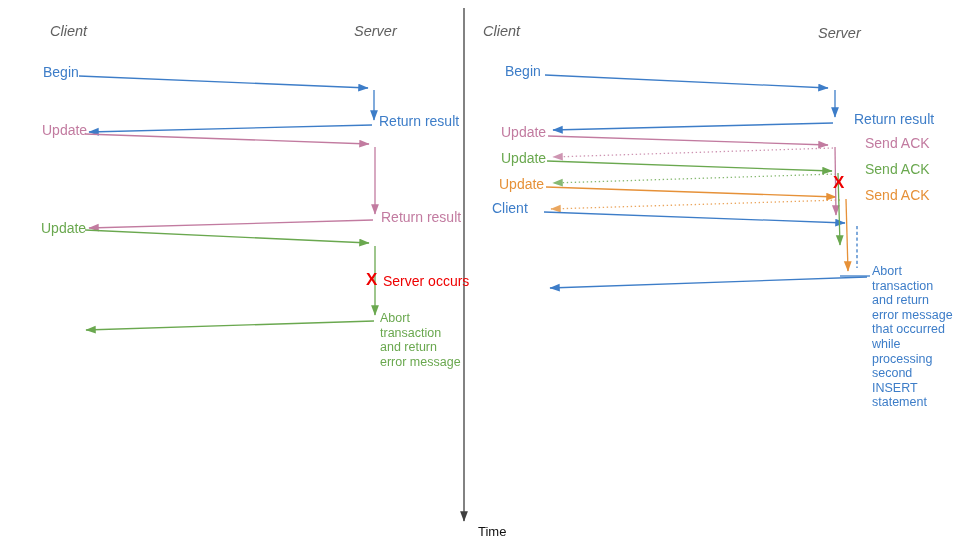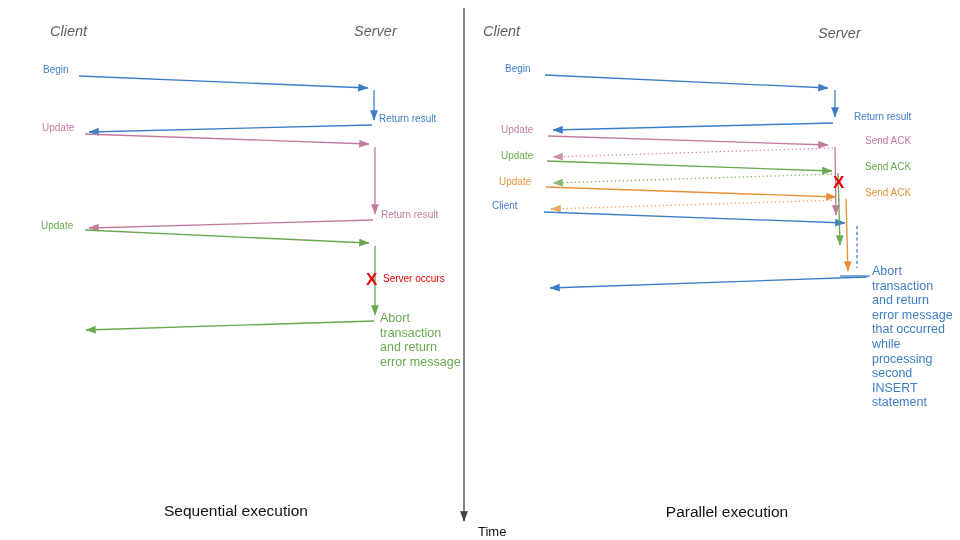--- a/index.html
+++ b/index.html
@@ -15,21 +15,21 @@
   svg.wires path{fill:none;stroke-width:1.3;}
   .b{stroke:var(--blue,#3d7dc8);}
   .p{stroke:var(--pink,#c27ba0);}
   .g{stroke:var(--green,#6aa84f);}
   .o{stroke:var(--orange,#e69138);}
   .d{stroke:#3f3f3f;stroke-width:1.2;}
   .dot{stroke-dasharray:1.4 2.6;opacity:.8;}
   .dash{stroke-dasharray:3.2 2.6;}
   .lbl{
     position:absolute;
-    font-size:10px;
+    font-size:14px;
     line-height:1.08;
     white-space:pre-line;
   }
   .c-b{color:var(--blue,#3d7dc8);}
   .c-p{color:var(--pink,#c27ba0);}
   .c-g{color:var(--green,#6aa84f);}
   .c-o{color:var(--orange,#e69138);}
   .c-r{color:var(--red,#ee0000);}
   .hdr{
     font-size:14.5px;
@@ -121,21 +121,20 @@
   <div class="lbl c-g" style="left:41px;top:221px;">Update</div>
 
   <div class="lbl c-r xmark" style="left:366px;top:271px;">X</div>
   <div class="lbl c-r" style="left:383px;top:274px;">Server occurs</div>
 
   <div class="lbl c-g small" style="left:380px;top:311px;width:96px;">Abort
 transaction
 and return
 error message</div>
 
-  <div class="lbl title" style="left:136px;top:503px;">Sequential execution</div>
 
   <div class="lbl hdr" style="left:483px;top:24px;">Client</div>
   <div class="lbl hdr" style="left:818px;top:26px;">Server</div>
 
   <div class="lbl c-b" style="left:505px;top:64px;">Begin</div>
   <div class="lbl c-b" style="left:854px;top:112px;">Return result</div>
 
   <div class="lbl c-p" style="left:501px;top:125px;">Update</div>
   <div class="lbl c-p" style="left:865px;top:136px;">Send ACK</div>
 
@@ -153,16 +152,15 @@
 transaction
 and return
 error message
 that occurred
 while
 processing
 second
 INSERT
 statement</div>
 
-  <div class="lbl title" style="left:627px;top:504px;">Parallel execution</div>
 
   <div class="lbl timelbl" style="left:448px;top:525px;">Time</div>
 </div>
 
 </body></html>

